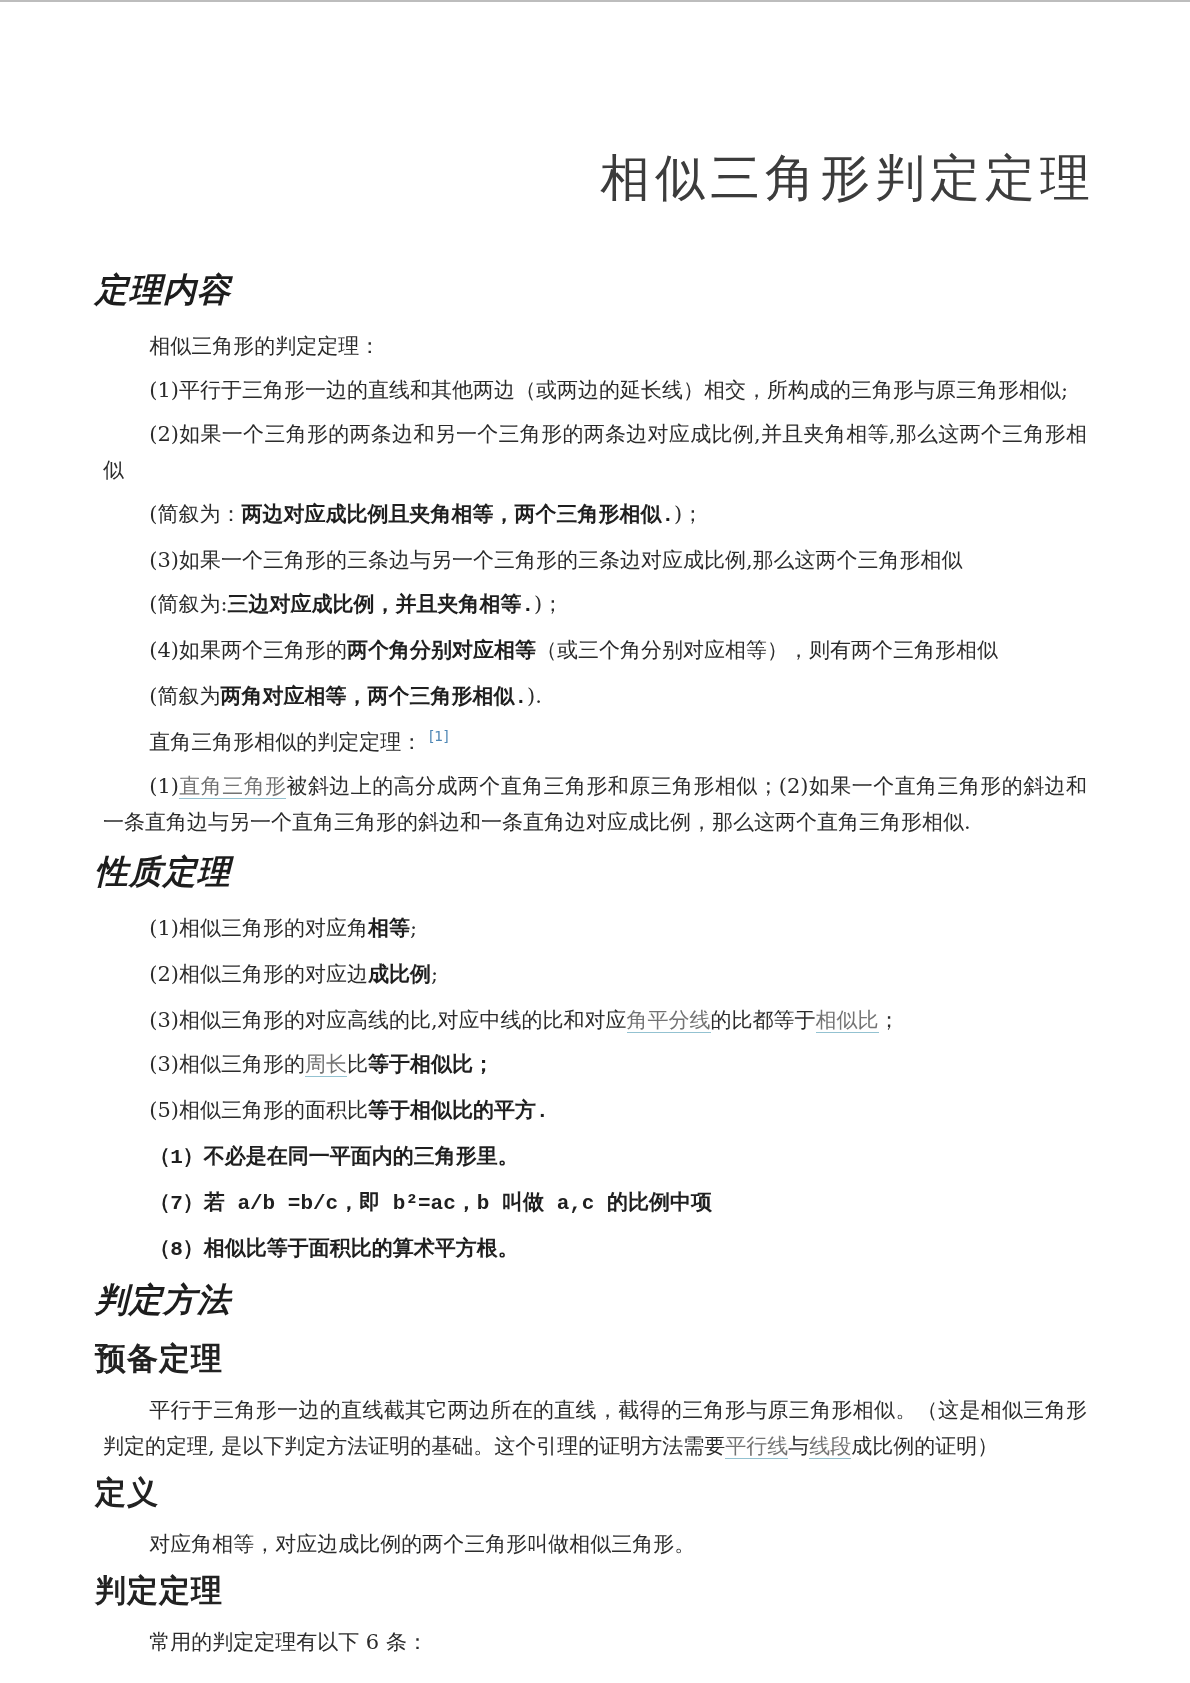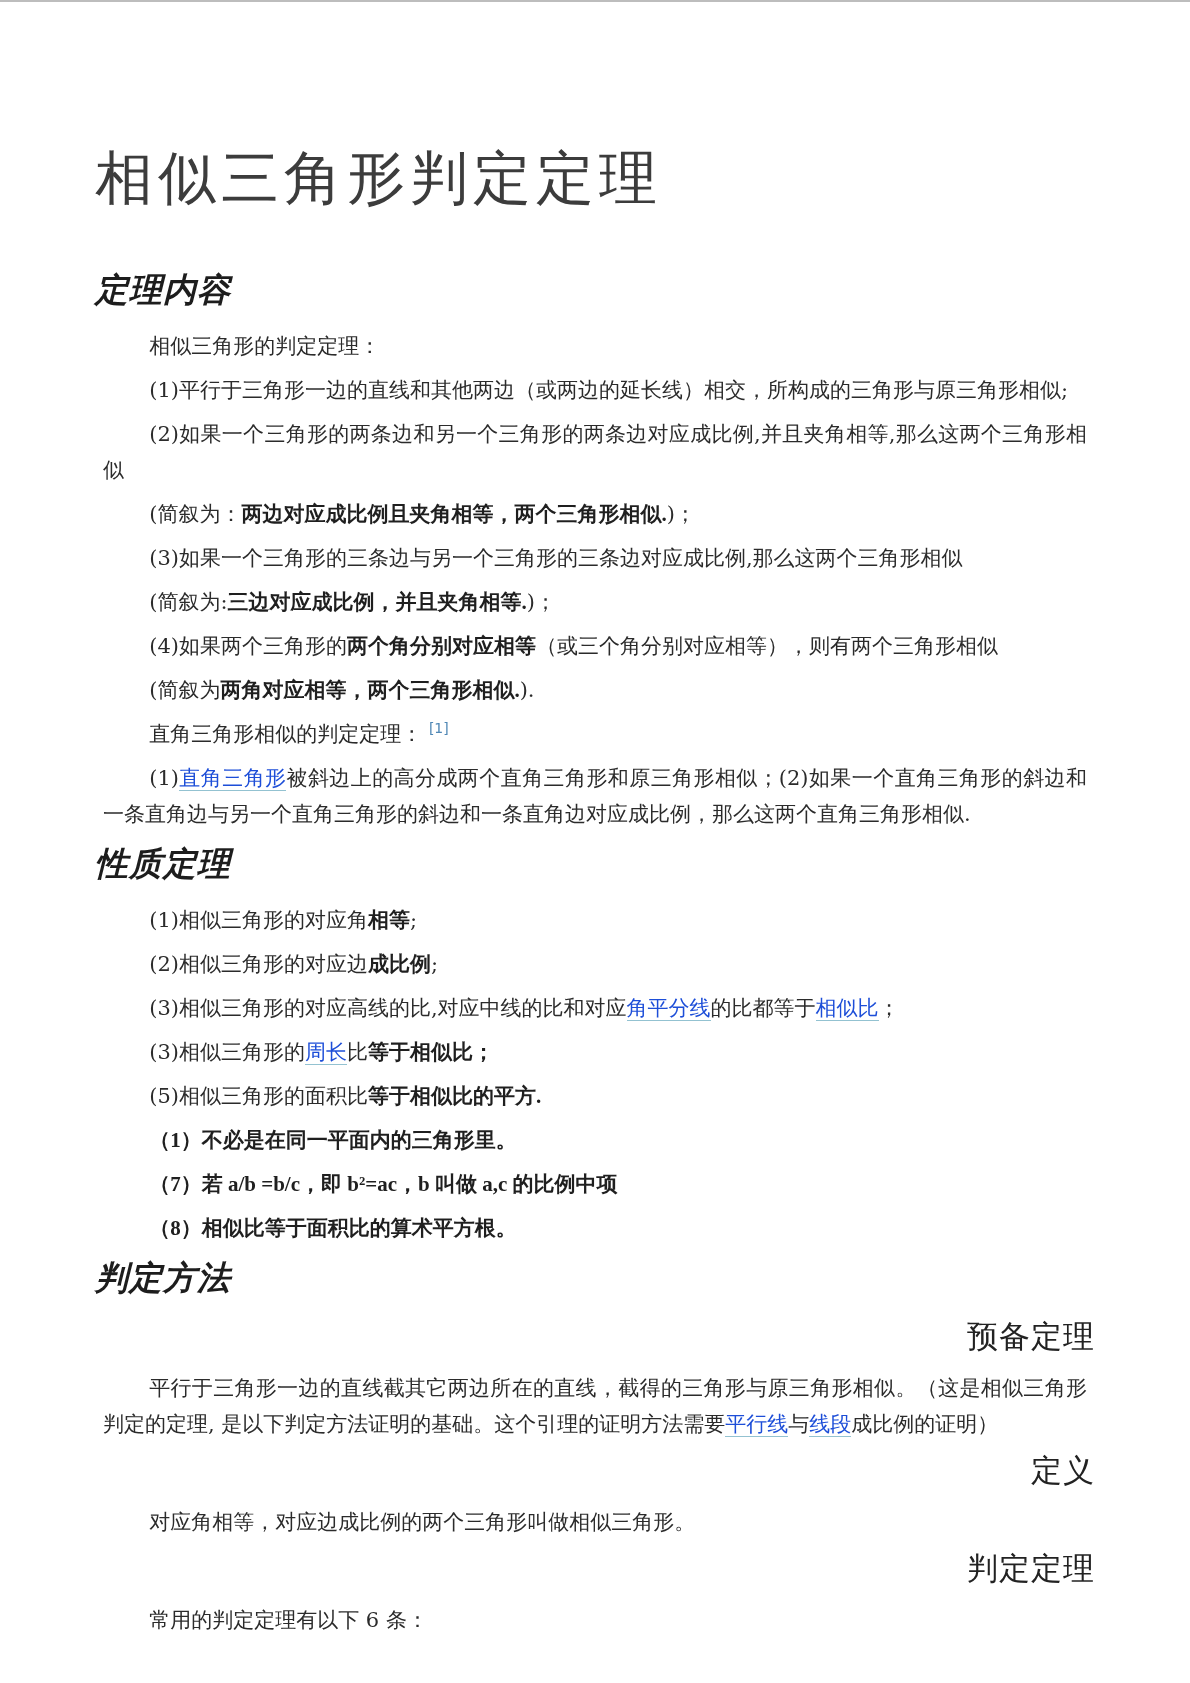--- a/index.html
+++ b/index.html
@@ -8,63 +8,62 @@
     background:#ffffff;
     border-top:2px solid #bdbdbd;
     box-sizing:border-box;
     overflow:hidden;
     font-family:"DejaVu Serif","Liberation Serif",serif;
     color:#2b2b2b;
   }
   .doc{padding:0 95px;}
   h1.title{
     margin:140px 0 54px 0;
-    text-align:left;
+    text-align:right;
     font-weight:400;
-    font-size:58px;
+    font-size:50px;
     line-height:72px;
     letter-spacing:5px;
     color:#3c3c3c;
     font-family:"DejaVu Serif","Liberation Serif",serif;
   }
   h2.sec{
     font-family:"DejaVu Sans","Liberation Sans",sans-serif;
     font-size:33px;
     line-height:44px;
     font-weight:700;
     color:#1d1d1d;
     margin:10px 0 16px 0;
     letter-spacing:1px;
     font-style:italic;
   }
   h3.sec{
     font-family:"DejaVu Sans","Liberation Sans",sans-serif;
     font-size:31px;
     line-height:40px;
-    font-weight:400;
+    font-weight:700;
     color:#222222;
     margin:6px 0 14px 0;
     letter-spacing:1px;
-    text-align:right;
   }
   p.para{
     margin:8px;
     font-size:21px;
     line-height:36px;
     text-indent:2.2em;
     text-align:justify;
     color:#2b2b2b;
   }
   p.para b{
-    font-family:Liberation Serif, serif;
+    font-family:Liberation Mono, monospace;
     font-weight:700;
     color:#1f1f1f;
   }
   p.para a.lnk{
-    color:#1d4ed8;
+    color:#737373;
     text-decoration:none;
     border-bottom:1px solid #93c2d1;
     cursor:pointer;
   }
   p.para sup.ref{
     color:#4f87b5;
     font-size:14px;
     line-height:0;
     font-family:"DejaVu Sans","Liberation Sans",sans-serif;
     cursor:pointer;

